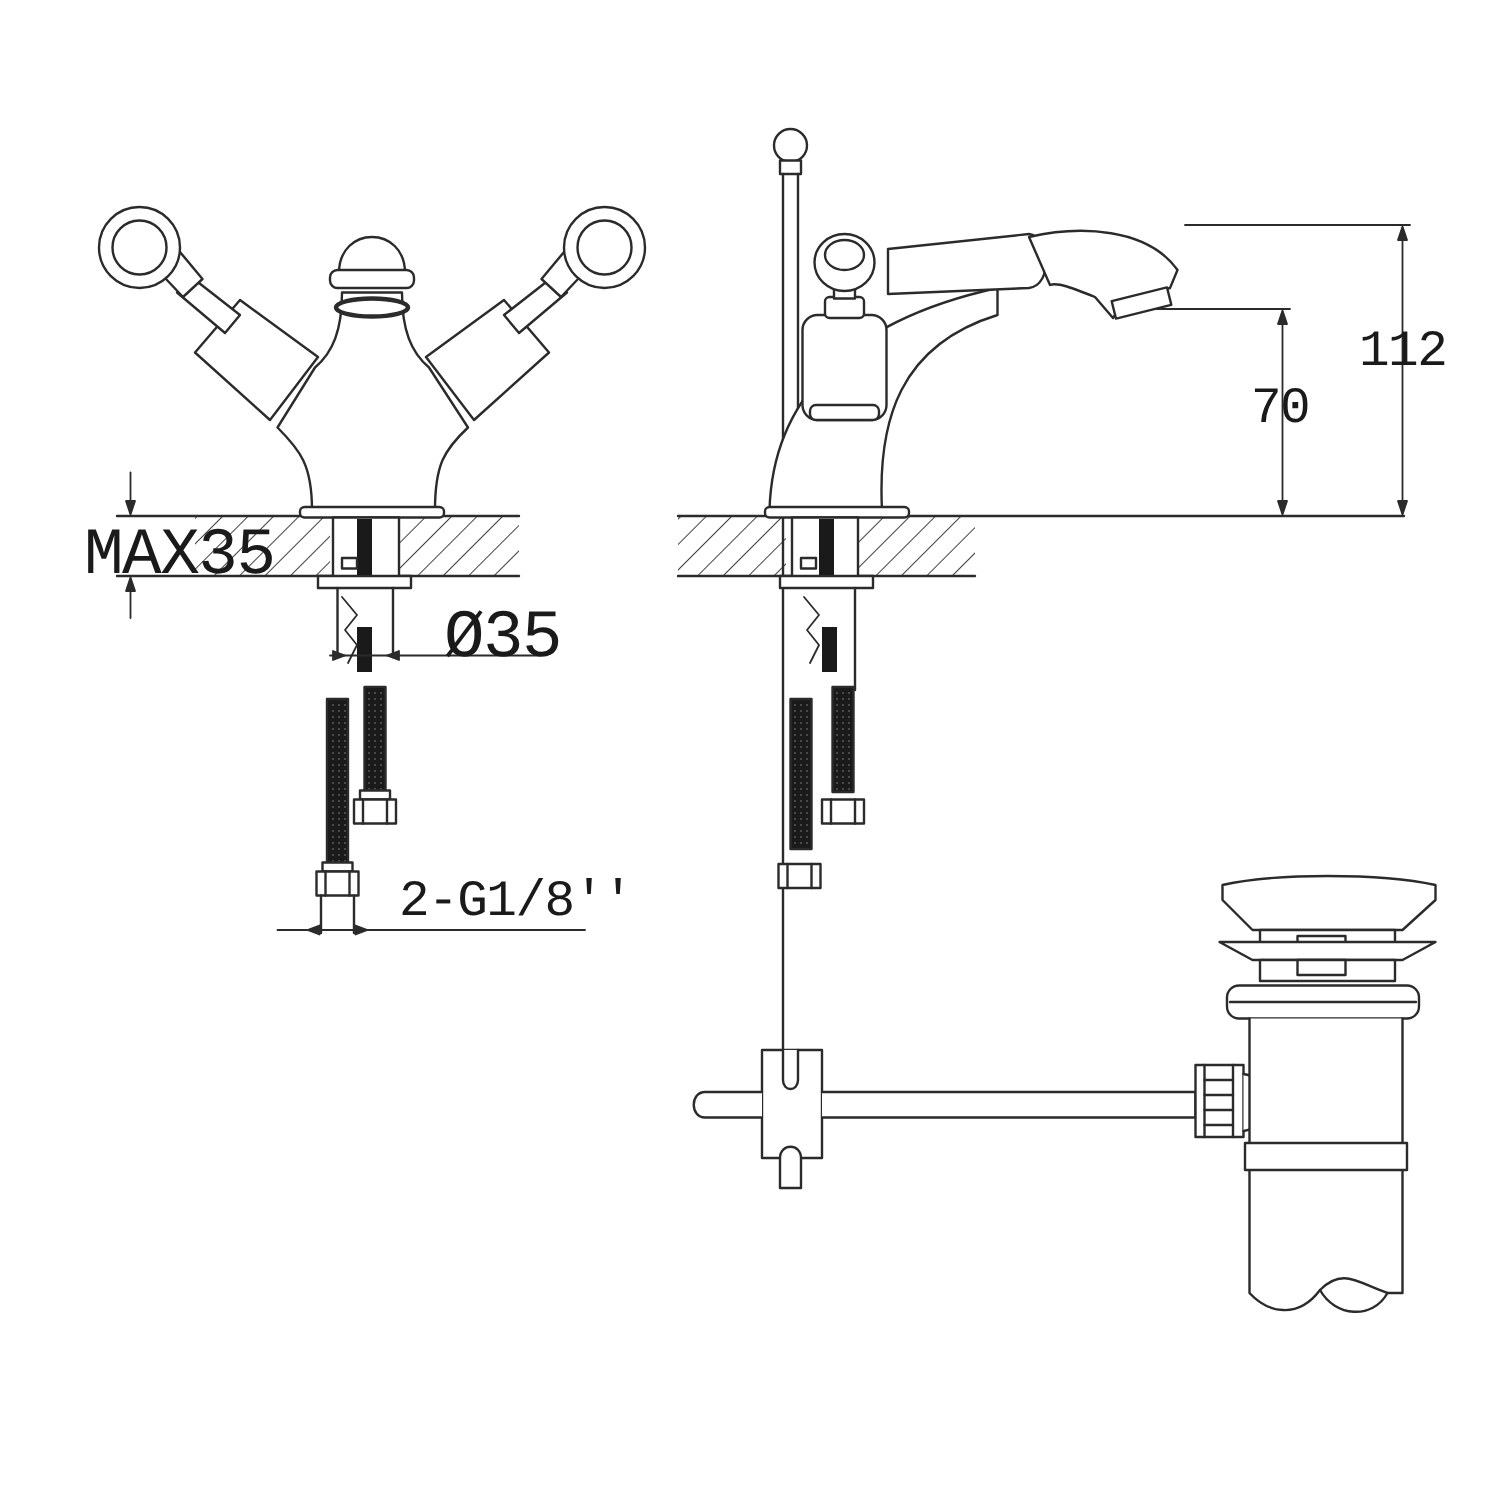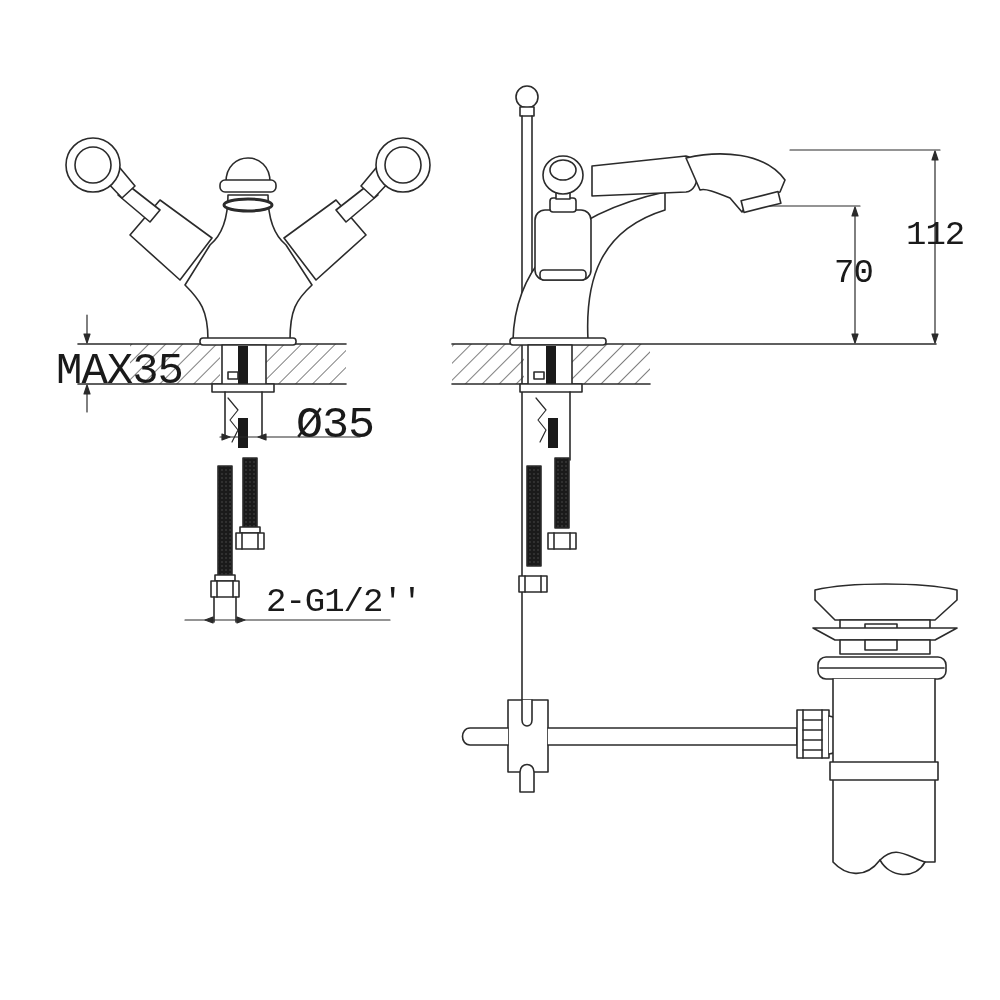--- a/index.html
+++ b/index.html
@@ -201,15 +201,15 @@
 
       <path d="M833 679 L833 862 C845 875 865 880 880 860 C895 845 905 855 925 862 L935 862 L935 679" fill="#fff"></path>
       <path d="M880 860 C890 878 915 880 925 862"></path>
       <rect x="830" y="762" width="108" height="18" fill="#fff"></rect>
     </g>
   </g>
 </svg>
 
 <div class="dim-label" id="lbl-max35">MAX35</div>
 <div class="dim-label" id="lbl-dia35">Ø35</div>
-<div class="dim-label" id="lbl-g12">2-G1/2''</div>
+<div class="dim-label" id="lbl-g12">2-G1/8''</div>
 <div class="dim-label" id="lbl-80">70</div>
 <div class="dim-label" id="lbl-112">112</div>
 
 </body></html>

